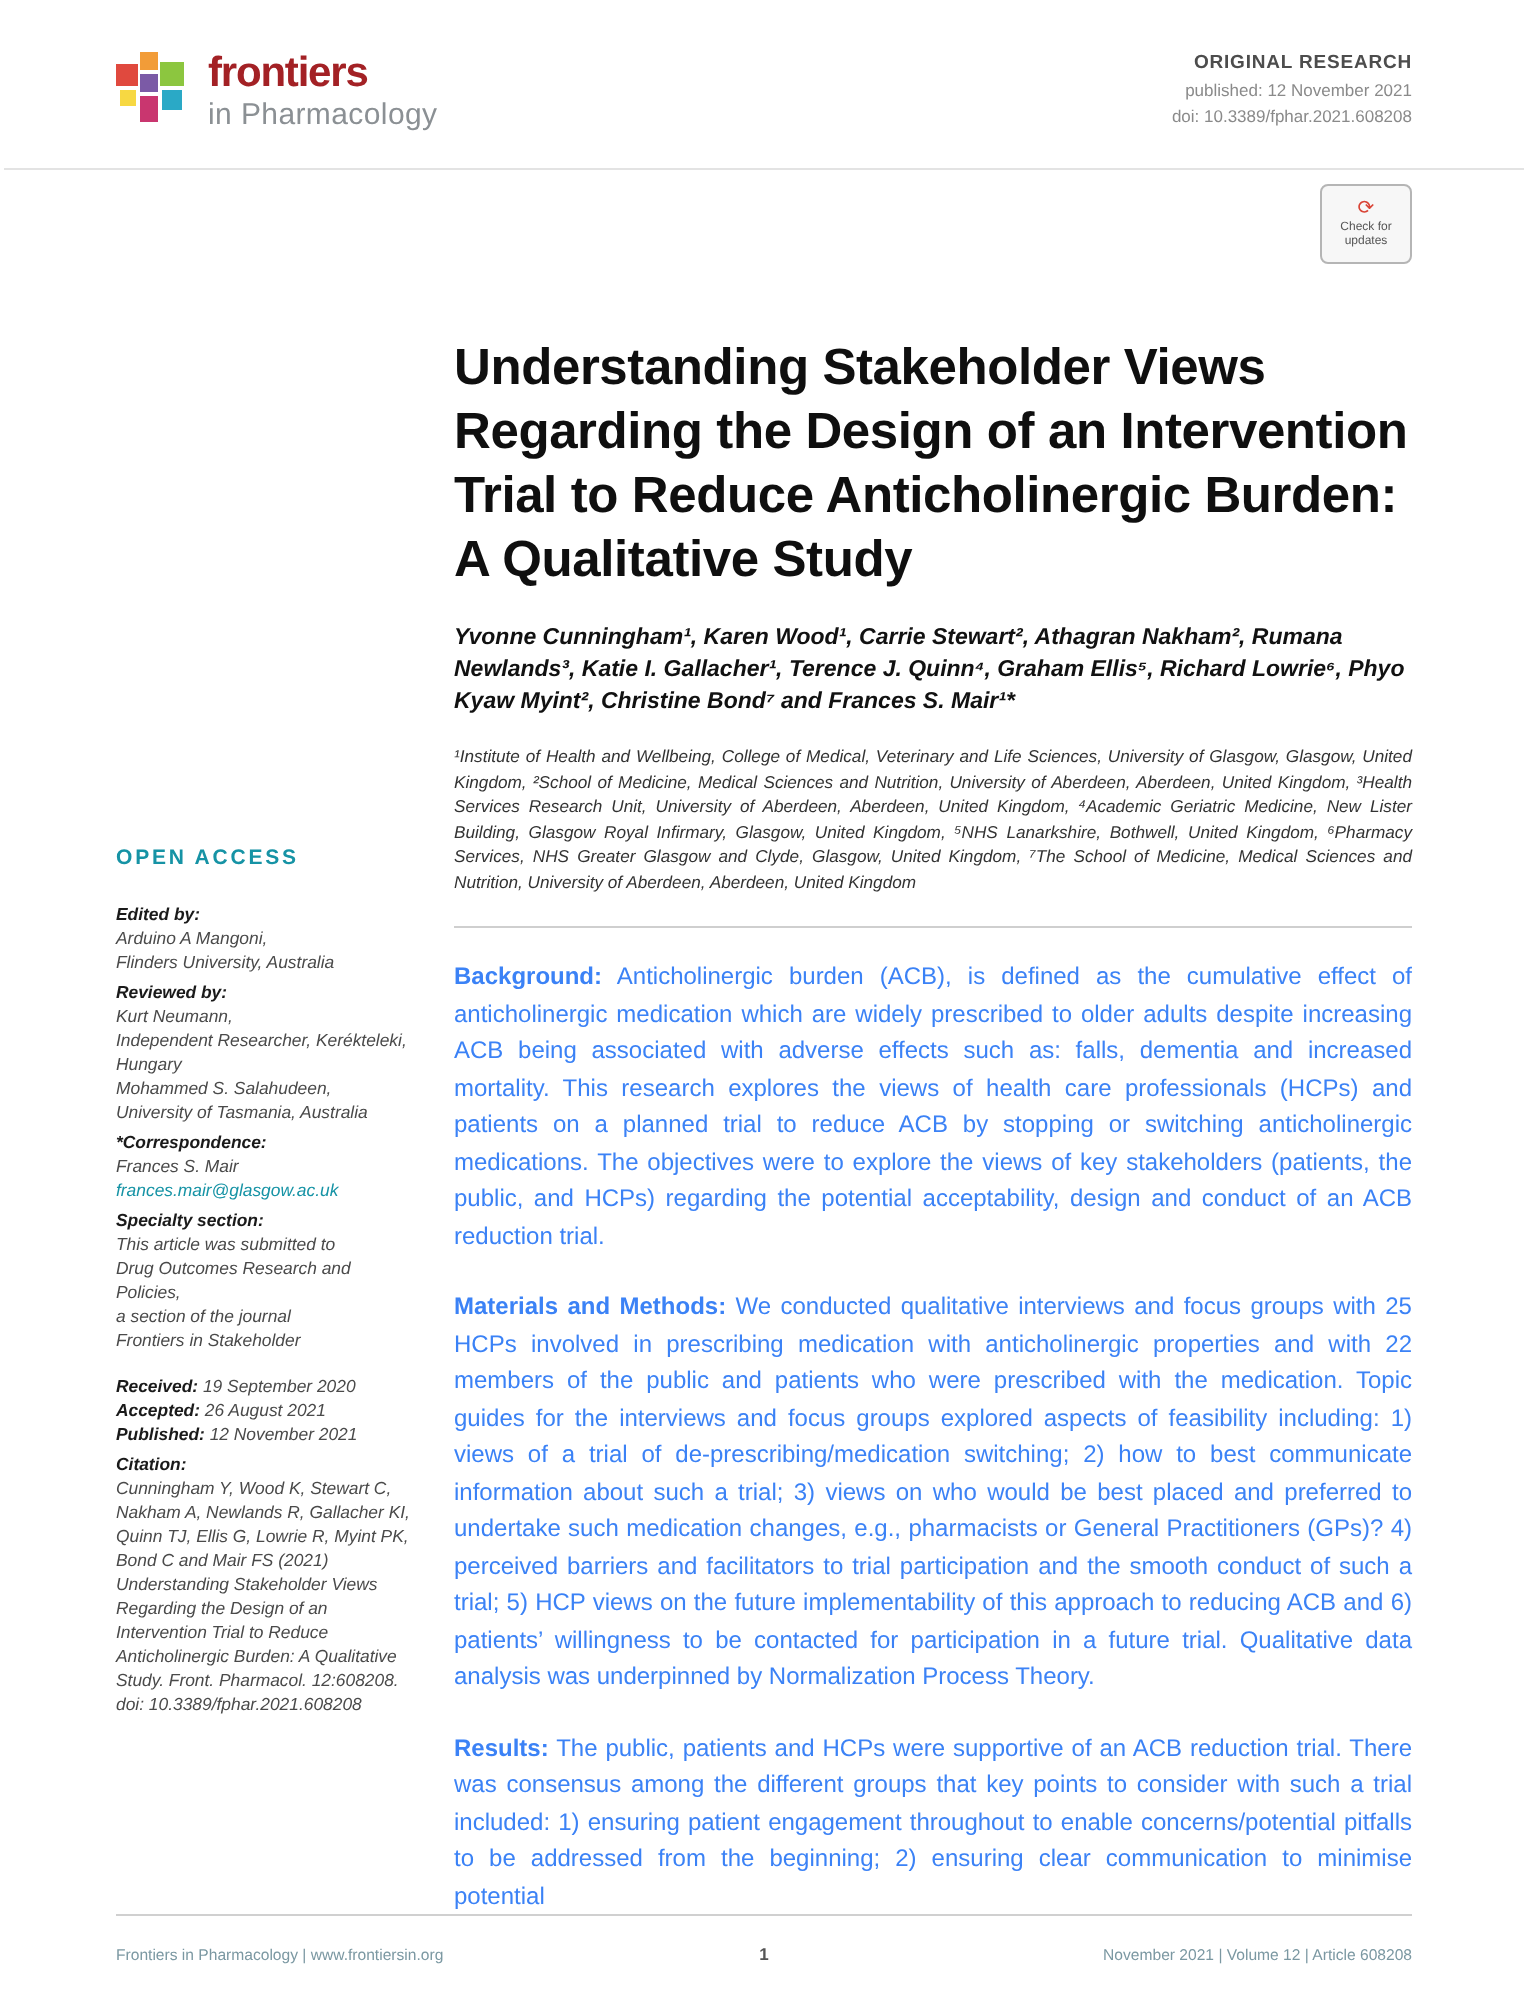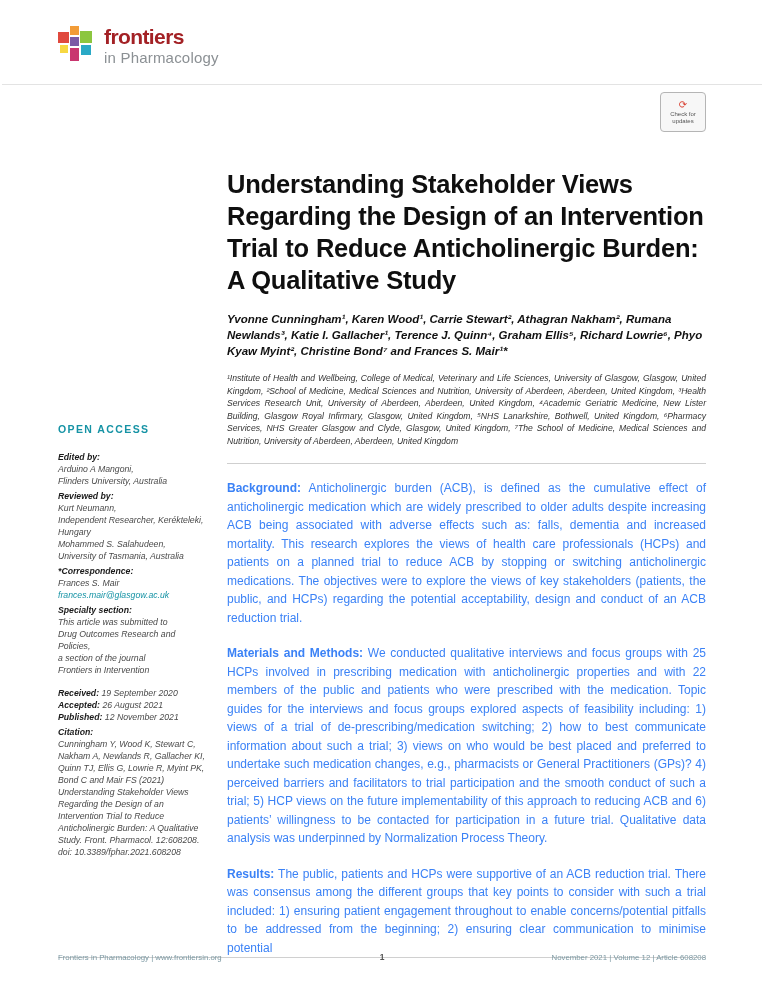--- a/index.html
+++ b/index.html
@@ -62,21 +62,21 @@
   .content { flex: 1 1 auto; min-width: 0; }
   .title { font-size: 25.5px; font-weight: bold; line-height: 32px; color: #0f0f0f; letter-spacing: -0.2px; }
   .authors { margin-top: 15px; font-size: 11.5px; font-weight: bold; font-style: italic; line-height: 16px; color:#111; }
   .affiliations { margin-top: 13px; font-size: 8.6px; font-style: italic; color: #333; line-height: 12.5px; text-align: justify; }
   .abstract-rule { border: 0; border-top: 1px solid #cfcfcf; margin: 16px 0 15px; }
   .abstract p { font-size: 12px; line-height: 18.5px; text-align: justify; margin: 0 0 17px; color:#3b82f6; }
   .abstract p b { font-weight: bold; }
 
   
   .footer-rule { position: absolute; left: 56px; right: 56px; bottom: 42px; border-top: 1px solid #d0d0d0; }
-  .footer { position: absolute; left: 56px; right: 56px; bottom: 38px; display: flex; align-items: baseline; font-size: 7.8px; color: #7b98a2; }
+  .footer { position: absolute; left: 56px; right: 56px; bottom: 18px; display: flex; align-items: baseline; font-size: 7.8px; color: #7b98a2; }
   .footer .f-left { flex: 1; text-align: left; }
   .footer .f-center { flex: 1; text-align: center; color: #555; font-weight: bold; font-size: 8.5px; }
   .footer .f-right { flex: 1; text-align: right; }
 </style>
 </head>
 <body>
 
 <div class="page">
 
   <div class="header">
@@ -87,20 +87,25 @@
           <i class="m3"></i>
           <i class="m4"></i>
           <i class="m5"></i>
           <i class="m6"></i>
           <i class="m7"></i>
       </div>
       <div class="wordmark">
         <span class="frontiers">frontiers</span>
         <span class="journal">in Pharmacology</span>
       </div>
+    </div>
+    <div class="header-right">
+      <div class="article-type">ORIGINAL RESEARCH</div>
+      <div class="pub-line">published: 12 November 2021</div>
+      <div class="doi-line">doi: 10.3389/fphar.2021.608208</div>
     </div>
   </div>
   <div class="header-rule"></div>
 
   <div class="check-badge">
     <span class="ico">⟳</span>
     <span class="txt">Check for updates</span>
   </div>
 
   <div class="columns">
@@ -121,21 +126,21 @@
 
       <div class="side-heading">*Correspondence:</div>
       <div>Frances S. Mair</div>
       <div class="email">frances.mair@glasgow.ac.uk</div>
 
       <div class="side-heading">Specialty section:</div>
       <div>This article was submitted to</div>
       <div>Drug Outcomes Research and</div>
       <div>Policies,</div>
       <div>a section of the journal</div>
-      <div>Frontiers in Intervention</div>
+      <div>Frontiers in Stakeholder</div>
 
       <div class="side-date" style="margin-top:11px">
         <b>Received:</b> <span>19 September 2020</span>
       </div>
       <div class="side-date">
         <b>Accepted:</b> <span>26 August 2021</span>
       </div>
       <div class="side-date">
         <b>Published:</b> <span>12 November 2021</span>
       </div>

